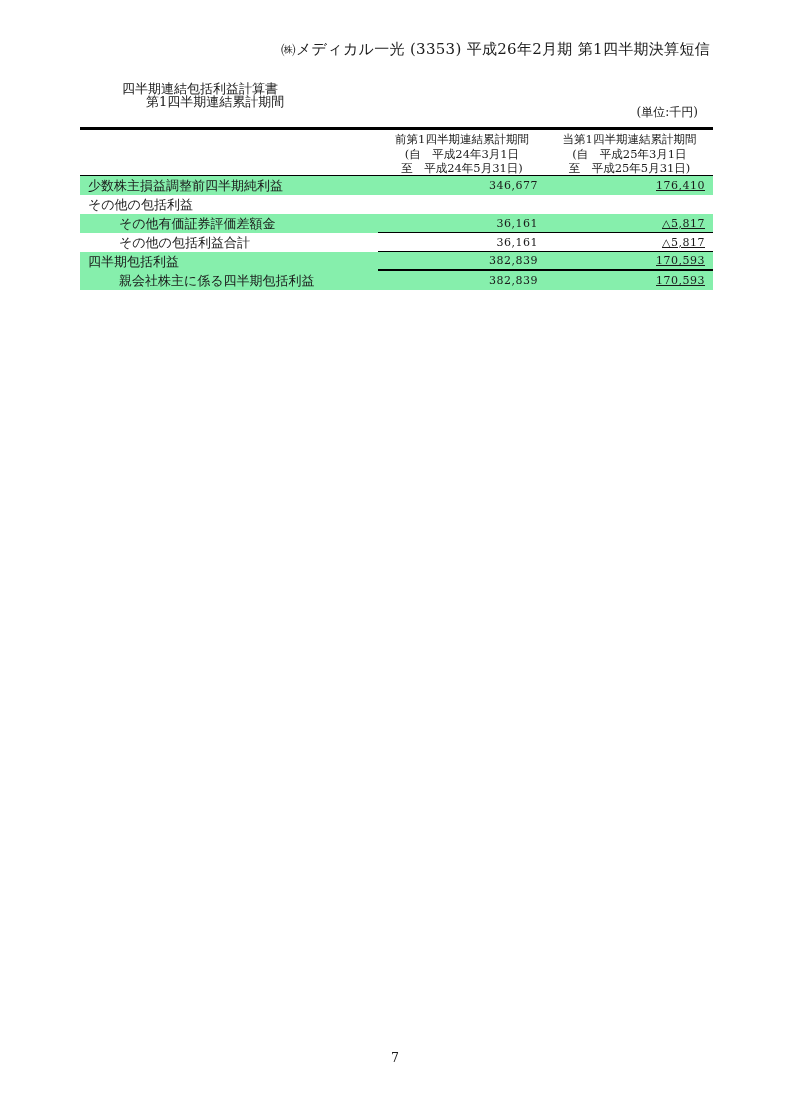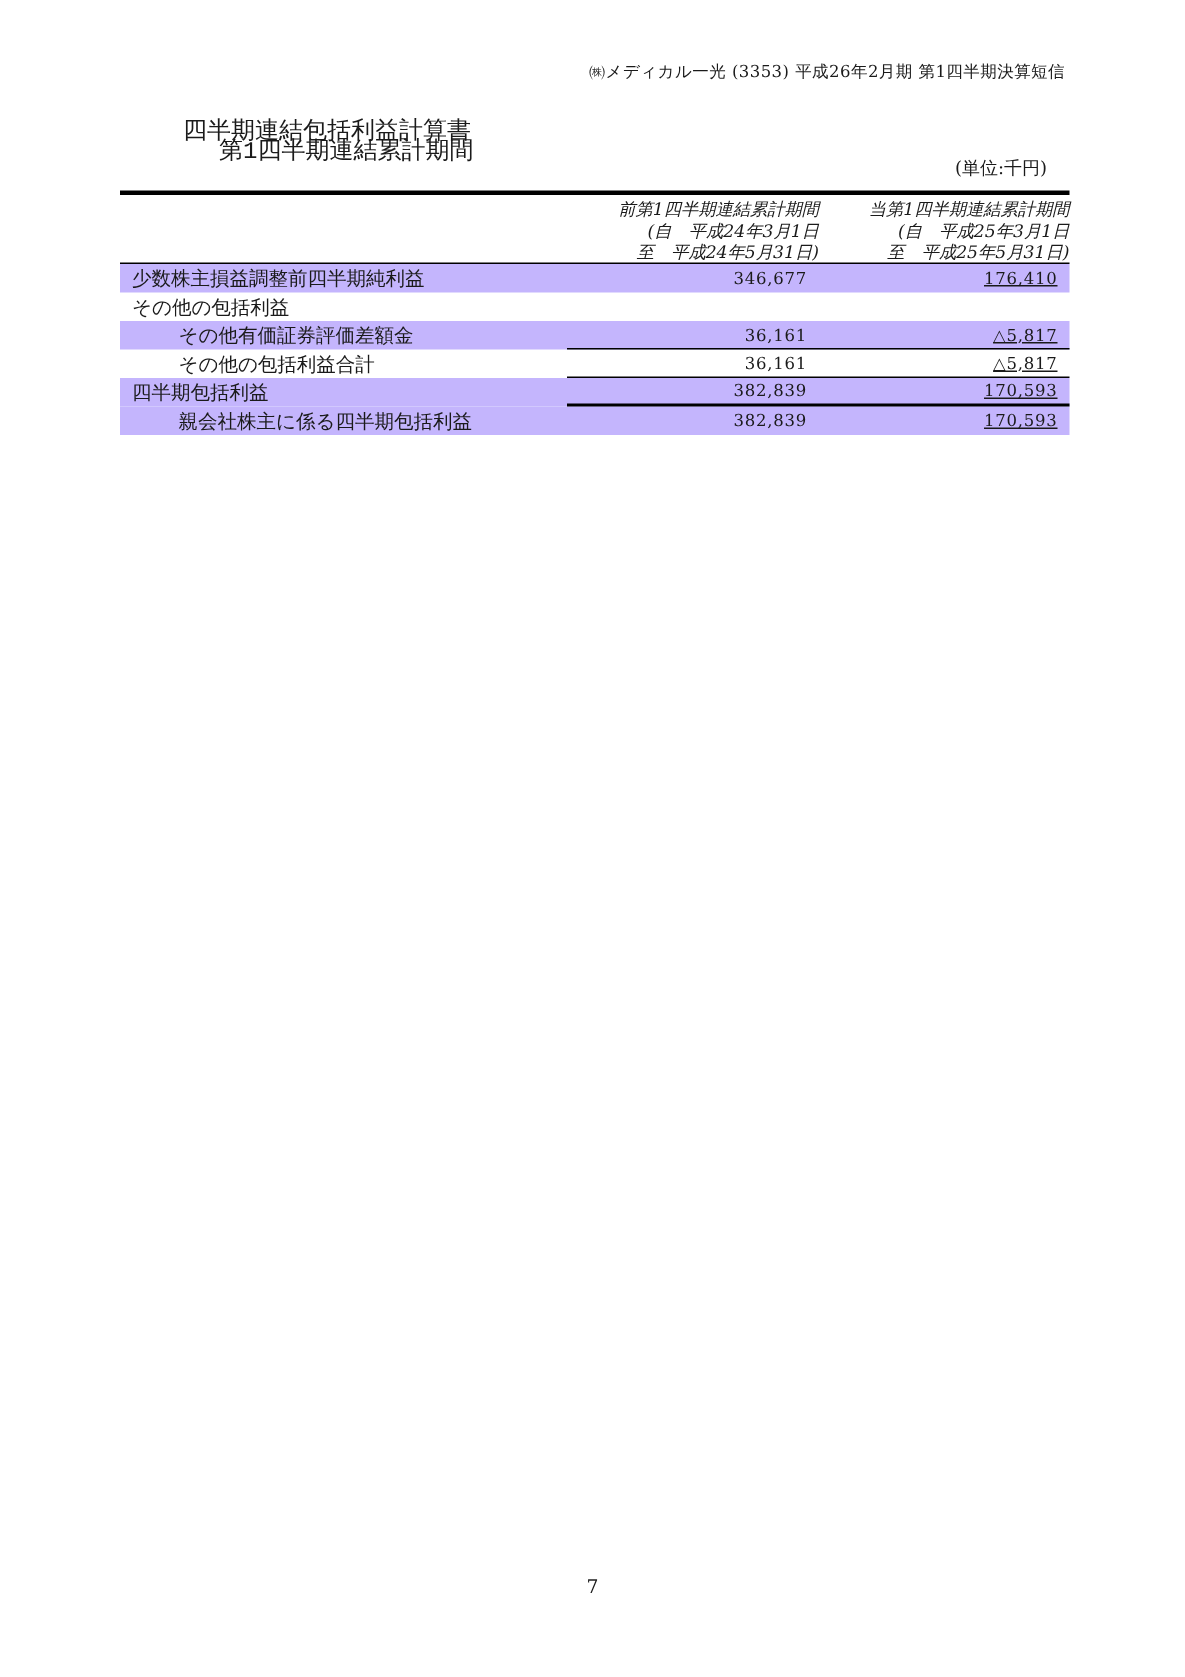--- a/index.html
+++ b/index.html
@@ -13,33 +13,32 @@
     height: 1118px;
     background: #ffffff;
     font-family: "DejaVu Serif", "Liberation Serif", serif;
     color: #1a1a1a;
     overflow: hidden;
   }
   .doc-header {
     position: absolute;
     top: 40px;
     right: 80px;
-    font-size: 11px;
+    font-size: 15px;
     white-space: nowrap;
     letter-spacing: 0.3px;
     margin-left: 16px;
   }
   .title-block {
     position: absolute;
     top: 82px;
     left: 122px;
-    font-size: 16px;
+    font-size: 13px;
     line-height: 13px;
     white-space: nowrap;
-    font-family: Liberation Mono, monospace;
   }
   .title-sub {
     margin-left: 24px;
   }
   .unit-note {
     position: absolute;
     top: 104px;
     right: 92px;
     font-size: 12px;
   }
@@ -53,33 +52,32 @@
   .thead {
     display: flex;
     height: 46px;
     box-sizing: border-box;
     border-bottom: 1px solid #000;
     padding-top: 2px;
   }
   .col-spacer { width: 298px; }
   .col-head {
     width: 168px;
-    text-align: right;
+    text-align: center;
     font-size: 11.5px;
     line-height: 14.5px;
     white-space: nowrap;
-    font-style: italic;
   }
   .col-head.last { width: 167px; }
   .trow {
     display: flex;
     height: 19px;
     align-items: stretch;
   }
-  .trow.blue { background: #c4b5fd; }
+  .trow.blue { background: #86efac; }
   .c-lab {
     width: 298px;
     box-sizing: border-box;
     padding-left: 8px;
     font-size: 13px;
     white-space: nowrap;
     display: flex;
     align-items: center;
   }
   .c-lab.ind05 { padding-left: 14px; }

